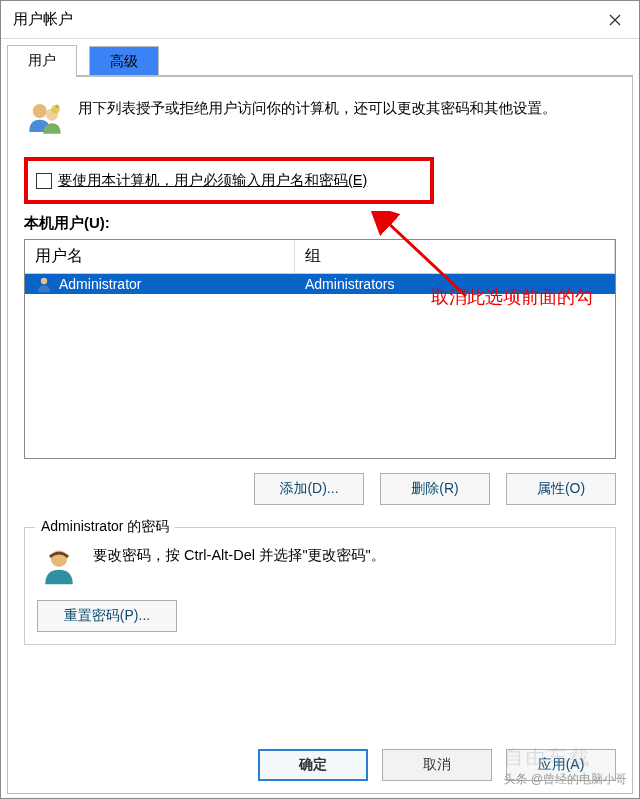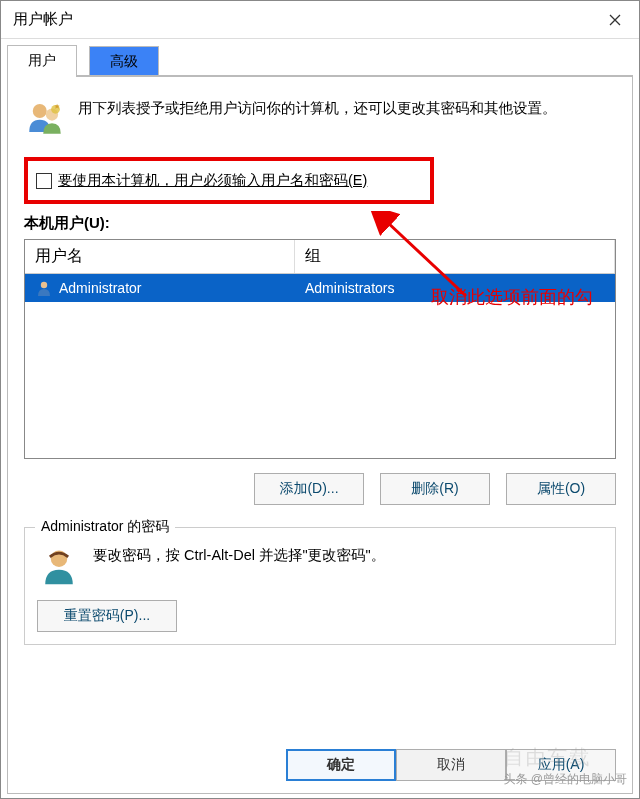--- a/index.html
+++ b/index.html
@@ -140,21 +140,21 @@
       padding: 6px 10px;
       border-right: 1px solid #ddd;
     }
     .lv-col1 { flex: 0 0 270px; }
     .lv-col2 { flex: 1; }
     .lv-row {
       display: flex;
       align-items: center;
       background: #0a63c7;
       color: #fff;
-      height: 28px;
+      height: 20px;
     }
     .lv-row > div { padding: 0 10px; }
     .lv-user {
       display: flex;
       align-items: center;
       gap: 6px;
     }
     .user-mini-icon { width: 18px; height: 18px; }
     .action-row {
       display: flex;
@@ -203,21 +203,21 @@
       justify-content: flex-start;
       margin-top: 12px;
     }
     .bottom-bar {
       position: absolute;
       left: 16px;
       right: 16px;
       bottom: 12px;
       display: flex;
       justify-content: flex-end;
-      gap: 0;
+      gap: 14px;
     }
     .btn.primary {
       border: 2px solid #2a7fd5;
       background: #f3f8fd;
       font-weight: bold;
     }
     
     .anno-arrow {
       position: absolute;
       pointer-events: none;

